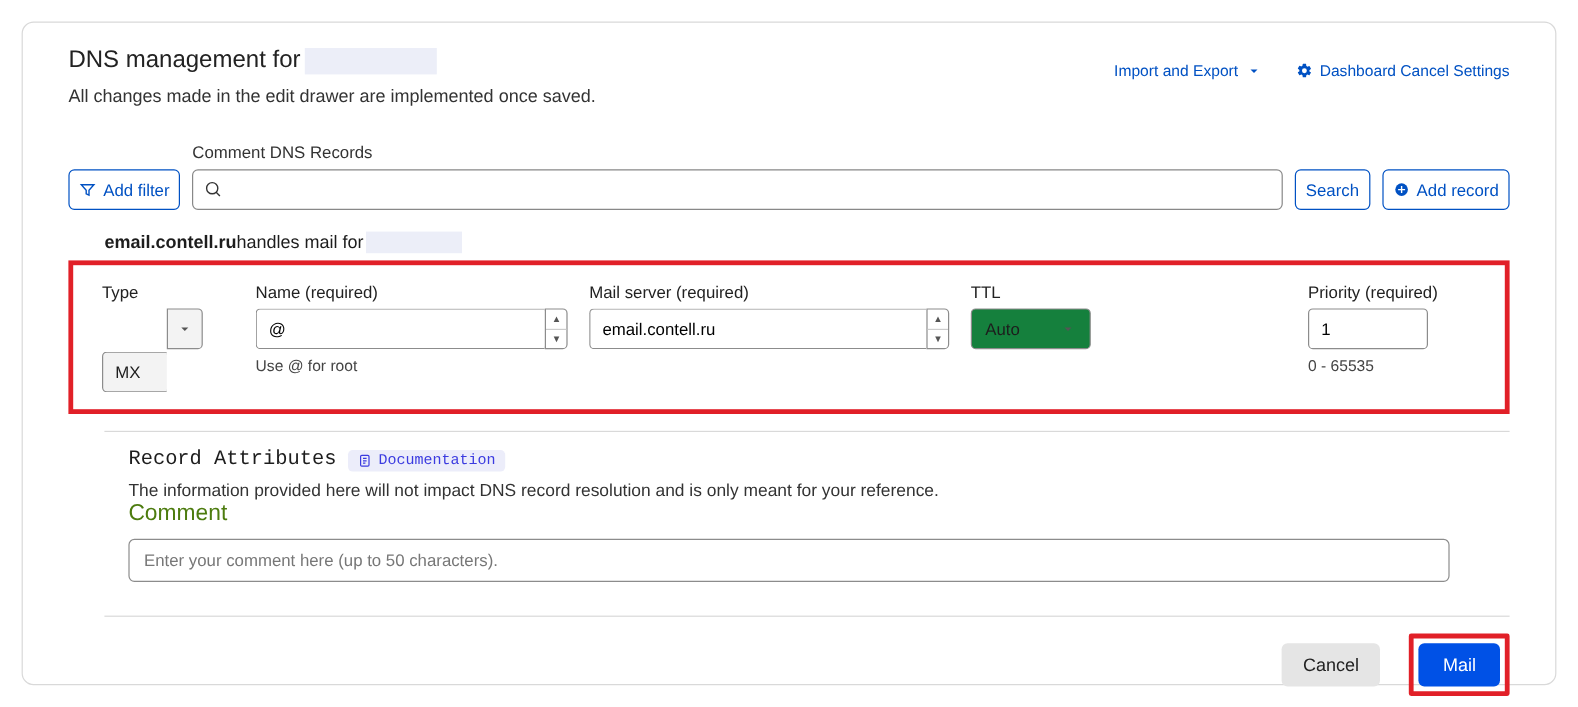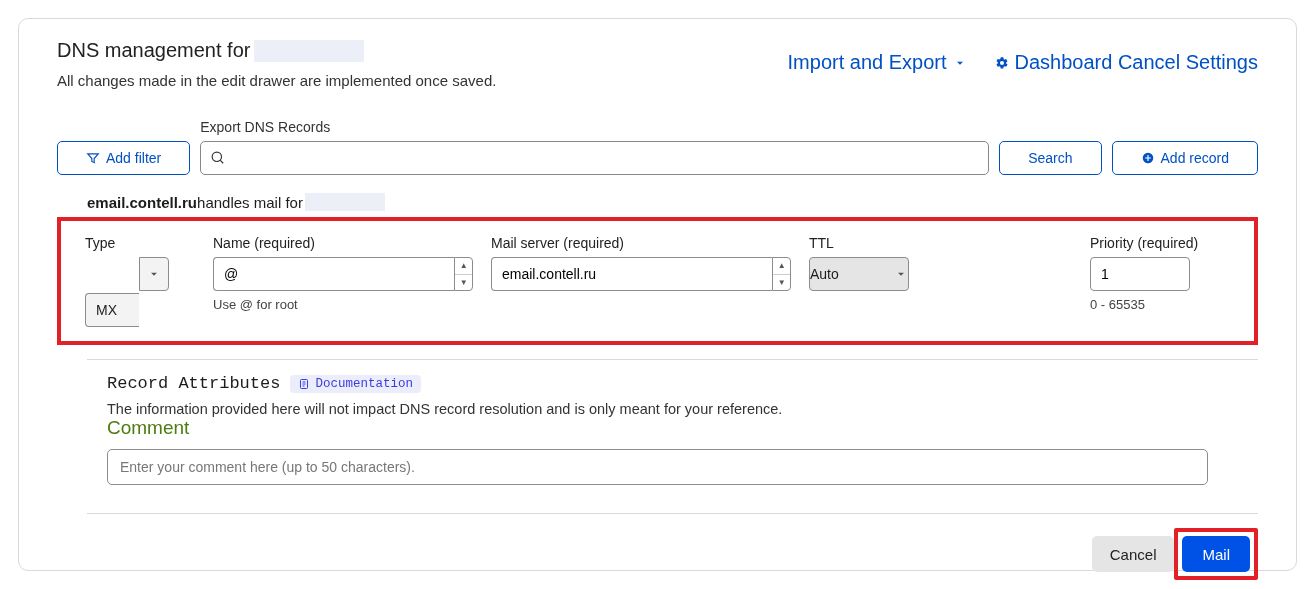--- a/index.html
+++ b/index.html
@@ -45,38 +45,38 @@
   .subtitle {
     margin-top: 10px;
     font-size: 15px;
     color: #333;
   }
   .header-actions {
     display: flex;
     gap: 28px;
     align-items: center;
     color: #0051c3;
-    font-size: 20px;
+    font-size: 13px;
     padding-top: 12px;
   }
   .link { color: #0051c3; cursor: pointer; display: inline-flex; align-items: center; gap: 6px; }
   .link svg { fill: #0051c3; }
   .toolbar {
     display: flex;
     align-items: flex-end;
     gap: 10px;
     margin-top: 30px;
     margin-bottom: 18px;
   }
   .btn-outline {
     border: 1px solid #0051c3;
     color: #0051c3;
     background: #fff;
     border-radius: 5px;
-    padding: 0 28px;
+    padding: 0 8px;
     height: 34px;
     display: inline-flex;
     align-items: center;
     gap: 6px;
     font-size: 14px;
     cursor: pointer;
     white-space: nowrap;
   }
   .search-wrap { flex: 1; display: flex; flex-direction: column; }
   .search-label { font-size: 14px; color: #333; margin-bottom: 6px; margin-left: 0; }
@@ -117,24 +117,24 @@
     gap: 18px;
     align-items: flex-start;
   }
   .field { display: flex; flex-direction: column; }
   .field-label { font-size: 14px; color: #222; margin-bottom: 6px; }
   .field-help  { font-size: 13px; color: #444; margin-top: 6px; }
   .select-box, .input-box {
     height: 34px;
     border: 1px solid #8c8c8c;
     border-radius: 4px;
-    background: #e5e5e5;
-    display: flex;
-    align-items: center;
-    padding: 0 0;
+    background: #15803d;
+    display: flex;
+    align-items: center;
+    padding: 0 11px;
   }
   .select-box .val { flex: 1; font-size: 14px; }
   .type-select {
     display: flex;
   }
   .type-select .val-part {
     border: 1px solid #8c8c8c;
     border-right: none;
     border-radius: 4px 0 0 4px;
     height: 34px; display:flex; align-items:center;
@@ -221,21 +221,21 @@
     font-size: 14px;
     outline: none;
   }
   .comment-input::placeholder { color: #777; }
   .footer-sep {
     border: none; border-top: 1px solid #d9d9d9;
     margin: 28px 0 14px 0;
     margin-left: 30px;
   }
   .footer-row {
-    display: flex; justify-content: flex-end; gap: 0;
+    display: flex; justify-content: flex-end; gap: 24px;
     padding-right: 0;
     align-items: center;
   }
   .btn-cancel {
     background: #e5e5e5;
     border: none;
     border-radius: 5px;
     height: 36px; padding: 0 18px;
     font-size: 15px;
     color: #222;
@@ -288,21 +288,21 @@
     </div>
 
     <div class="toolbar">
       <button class="btn-outline">
         <svg class="ico" viewBox="0 0 24 24">
             <path fill="none" stroke="#0051c3" stroke-width="2" d="M3 5h18L14 13v7l-4-2v-5z"></path>
           </svg>
         <span>Add filter</span>
       </button>
       <div class="search-wrap">
-        <div class="search-label">Export DNS Records</div>
+        <div class="search-label">Comment DNS Records</div>
         <div class="search-field">
           <svg class="ico" viewBox="0 0 24 24">
               <path fill="none" stroke="#333" stroke-width="2" d="M10 18a8 8 0 1 1 0-16 8 8 0 0 1 0 16zm6-2 5 5"></path>
             </svg>
           <input type="text" placeholder="" style="">
         </div>
       </div>
       <button class="btn-outline">
         <span>Search</span>
       </button>

